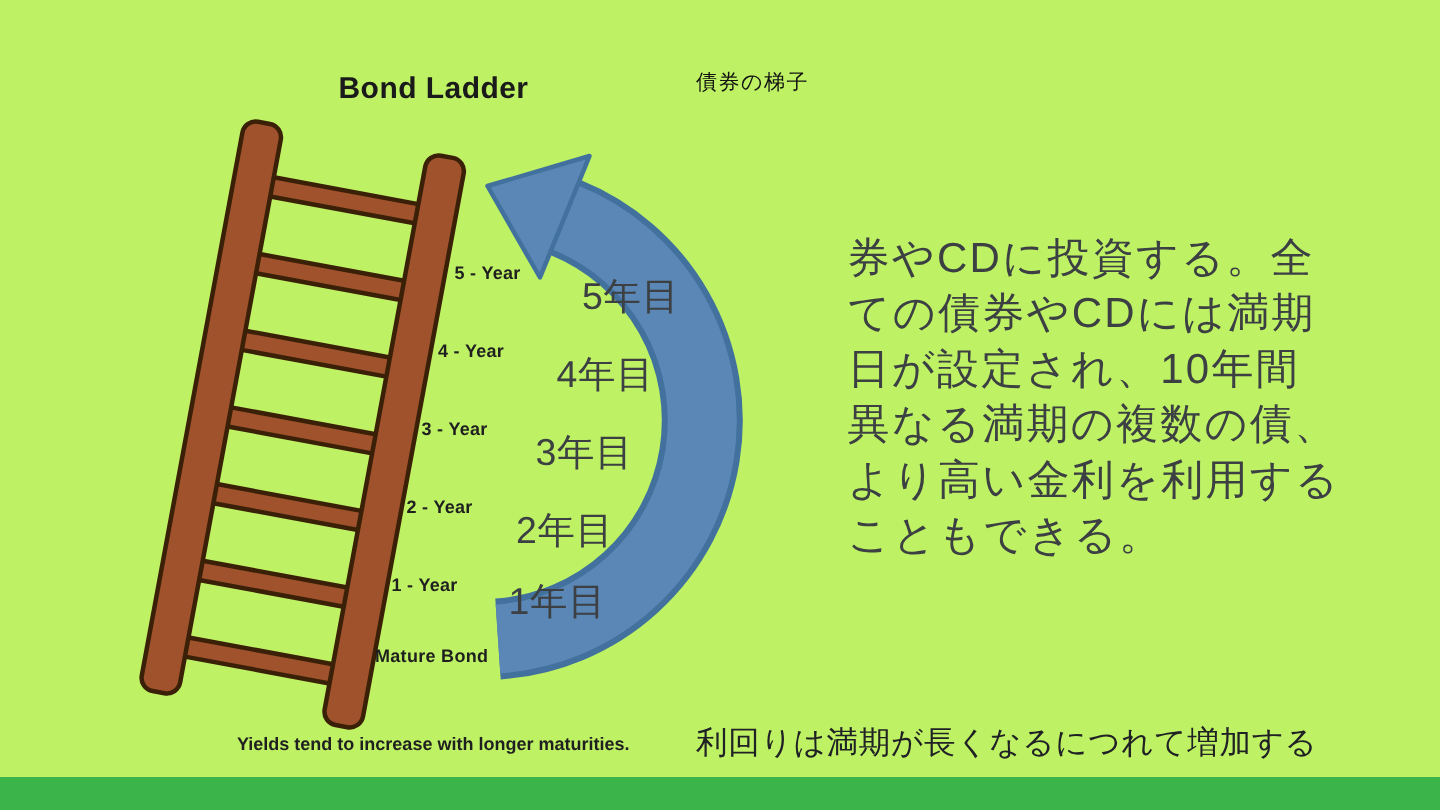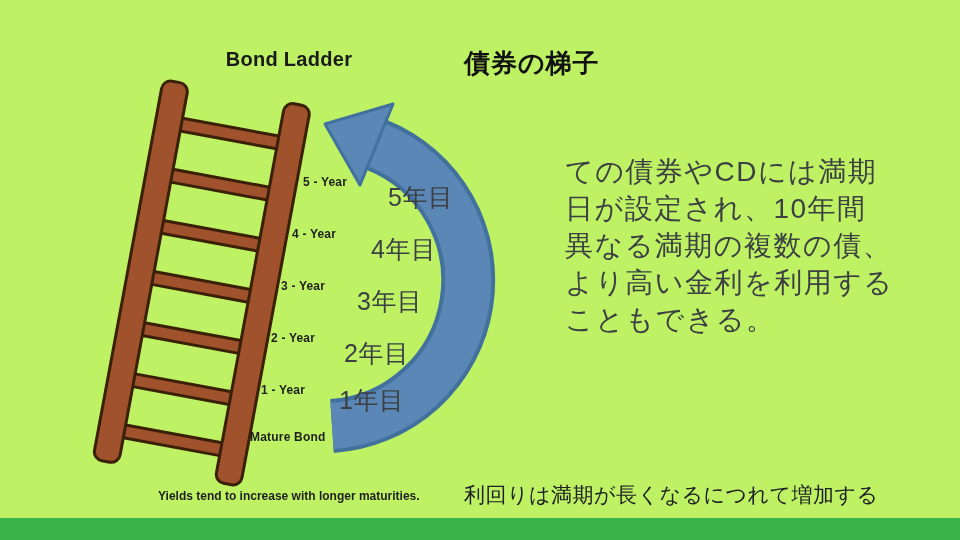--- a/index.html
+++ b/index.html
@@ -10,21 +10,21 @@
   }
   .slide { position:relative; width:960px; height:540px; background:#bef264; overflow:hidden; }
   .abs { position:absolute; }
   svg.diagram { position:absolute; left:0; top:0; }
 
   .title-en {
     left:204px; top:48px; width:170px; text-align:center;
     font-size:20px; font-weight:bold; color:#1a1a1a; letter-spacing:0.3px;
   }
   .title-ja {
-    left:464px; top:46px; font-size:26px; font-weight:bold; color:#111; letter-spacing:1px;
+    left:464px; top:46px; font-size:14px; font-weight:normal; color:#111; letter-spacing:1px;
   }
   .rung-label { font-size:12px; font-weight:bold; color:#1f1f1f; letter-spacing:0.2px; white-space:nowrap; }
   .rung-ja { font-size:25px; color:#3c4043; letter-spacing:0.5px; white-space:nowrap; }
 
   .body-text { left:565px; top:153px; width:330px; color:#3c4043; }
   .body-text .line { font-size:28px; line-height:37px; letter-spacing:1.5px; white-space:nowrap; }
 
   .caption-en { left:158px; top:489px; font-size:12px; font-weight:bold; color:#1f1f1f; white-space:nowrap; }
   .caption-ja { left:464px; top:481px; font-size:21px; color:#202124; letter-spacing:0.5px; white-space:nowrap; }
 
@@ -66,20 +66,21 @@
   <div class="abs rung-label" style="left:261px; top:383px">1 - Year</div>
   <div class="abs rung-label" style="left:250px; top:430px">Mature Bond</div>
 
   <div class="abs rung-ja" style="left:388px; top:181px">5年目</div>
   <div class="abs rung-ja" style="left:371px; top:233px">4年目</div>
   <div class="abs rung-ja" style="left:357px; top:285px">3年目</div>
   <div class="abs rung-ja" style="left:344px; top:337px">2年目</div>
   <div class="abs rung-ja" style="left:339px; top:384px">1年目</div>
 
   <div class="abs body-text">
+    <div class="line">券やCDに投資する。全</div>
     <div class="line">ての債券やCDには満期</div>
     <div class="line">日が設定され、10年間</div>
     <div class="line">異なる満期の複数の債、</div>
     <div class="line">より高い金利を利用する</div>
     <div class="line">こともできる。</div>
   </div>
 
   <div class="abs caption-en">Yields tend to increase with longer maturities.</div>
   <div class="abs caption-ja">利回りは満期が長くなるにつれて増加する</div>
 

